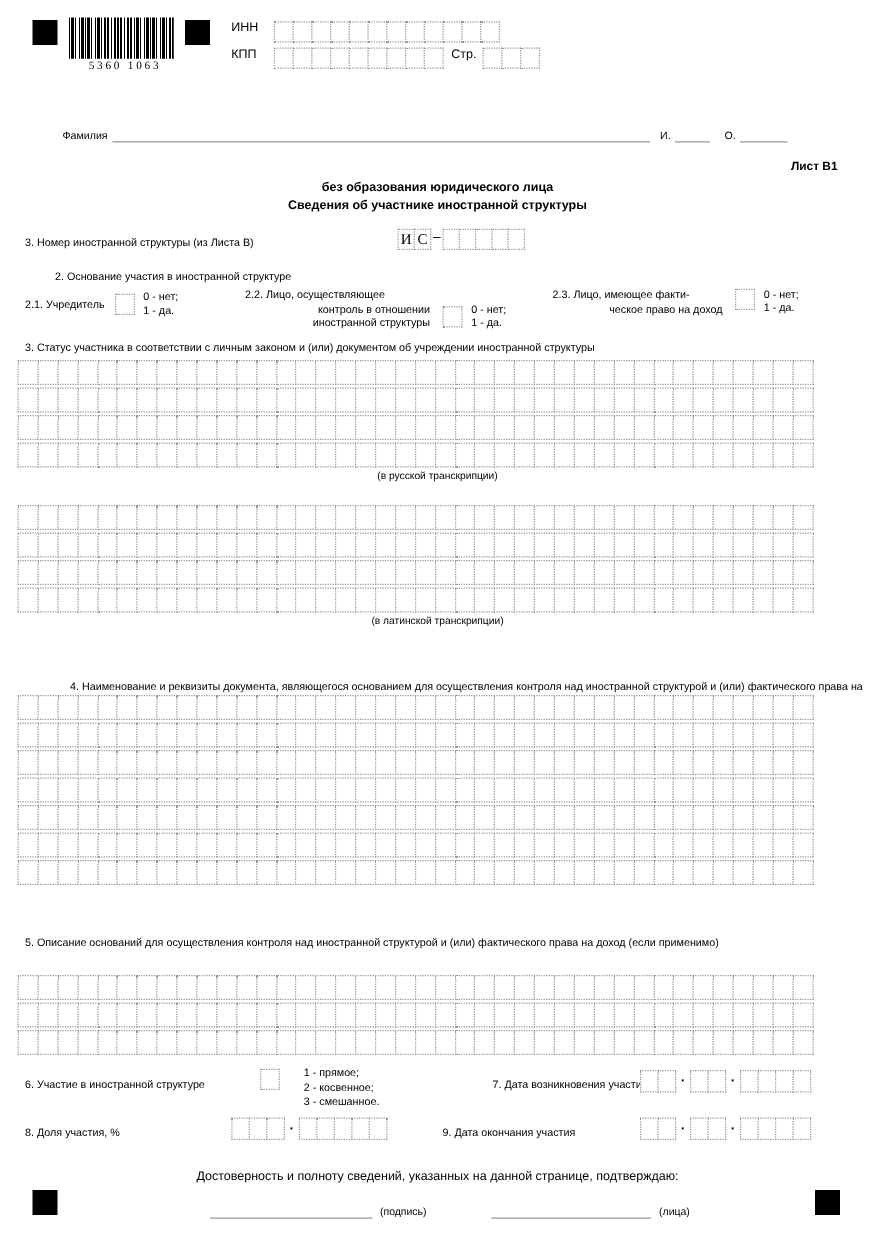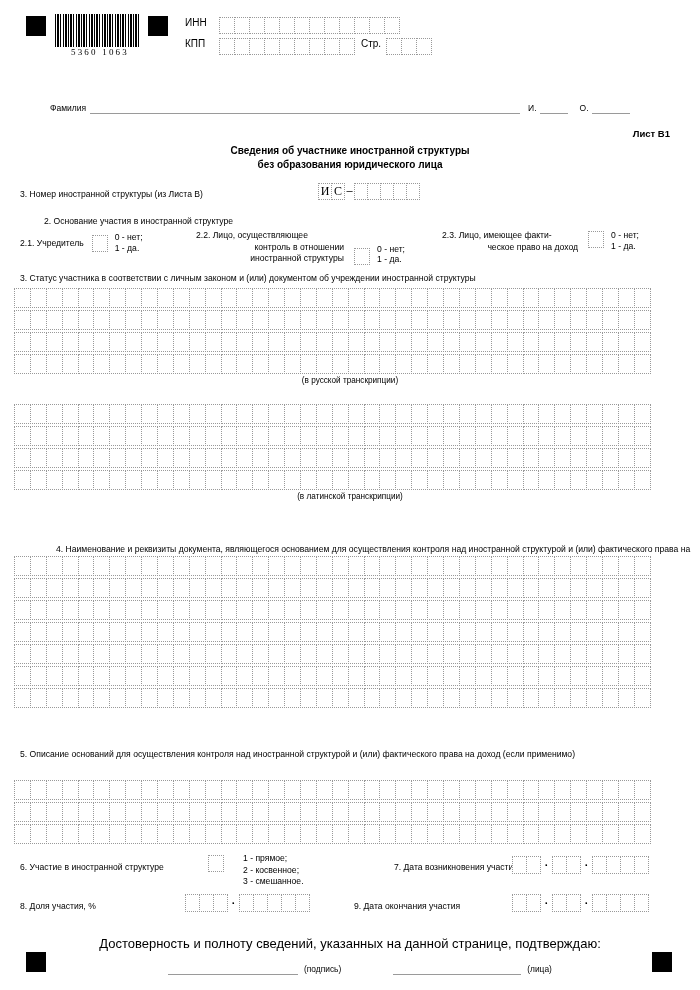--- a/index.html
+++ b/index.html
@@ -178,21 +178,21 @@
   }
   .opt-text {
     font-size: 8.6px;
     line-height: 11.5px;
   }
 
   #sec21 { left: 20px; top: 232px; display: flex; align-items: center; }
   #sec21 .opt-text { padding-top: 3px; margin-right: 8px; }
   #sec21 .opt-box  { margin-right: 7px; margin-top: 1px; }
 
-  #sec22 { left: 196px; top: 230px; display: flex; align-items: flex-end; }
+  #sec22 { left: 196px; top: 230px; display: flex; align-items: center; }
   #sec22 .opt-text { width: 148px; margin-right: 10px; }
   #sec22 .opt-box  { margin-right: 7px; margin-top: 12px; }
   #sec22 .opt-legend { margin-top: 11px; }
 
   #sec23 { left: 442px; top: 230px; display: flex; align-items: flex-start; }
   #sec23 .opt-text { width: 136px; margin-right: 10px; }
   #sec23 .opt-box  { margin-right: 7px; margin-top: 1px; }
   .opt-text .l2 { display: block; text-align: right; }
 
   
@@ -243,21 +243,21 @@
   }
   .seg { display: flex; }
   .seg + .dot-sep { margin: 0 1px; }
 
   
   #footer-note {
     position: absolute;
     left: 0; top: 936px;
     width: 700px;
     text-align: center;
-    font-size: 13px;
+    font-size: 10px;
   }
   #sign-row {
     position: absolute;
     left: 168px; top: 962px;
     width: 420px;
     display: flex;
     align-items: flex-end;
     font-size: 8.4px;
   }
   #sign-rule { width: 130px; }
@@ -324,22 +324,22 @@
     <span class="rule" id="fam-rule"></span>
     <span id="i-label">И.</span>
     <span class="rule" id="i-rule"></span>
     <span id="o-label">О.</span>
     <span class="rule" id="o-rule"></span>
   </div>
 
   <div id="sheet-id">Лист В1</div>
 
   <div id="form-title">
+    <div>без образования юридического лица</div>
     <div>Сведения об участнике иностранной структуры</div>
-    <div>без образования юридического лица</div>
   </div>
 
   <div class="sec-label" id="sec1-label">3. Номер иностранной структуры (из Листа В)</div>
   <div class="cells" id="is-field">
     <span class="cell prefix">И</span>
     <span class="cell prefix">С</span>
     <span id="is-dash">–</span>
     <span class="cells">
         <span class="cell c15"></span>
         <span class="cell c15"></span>

